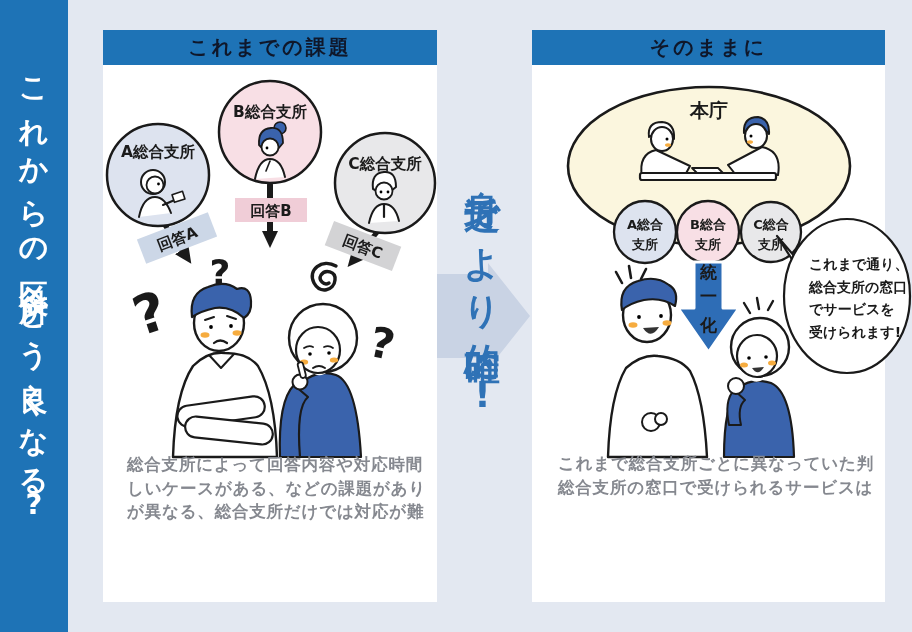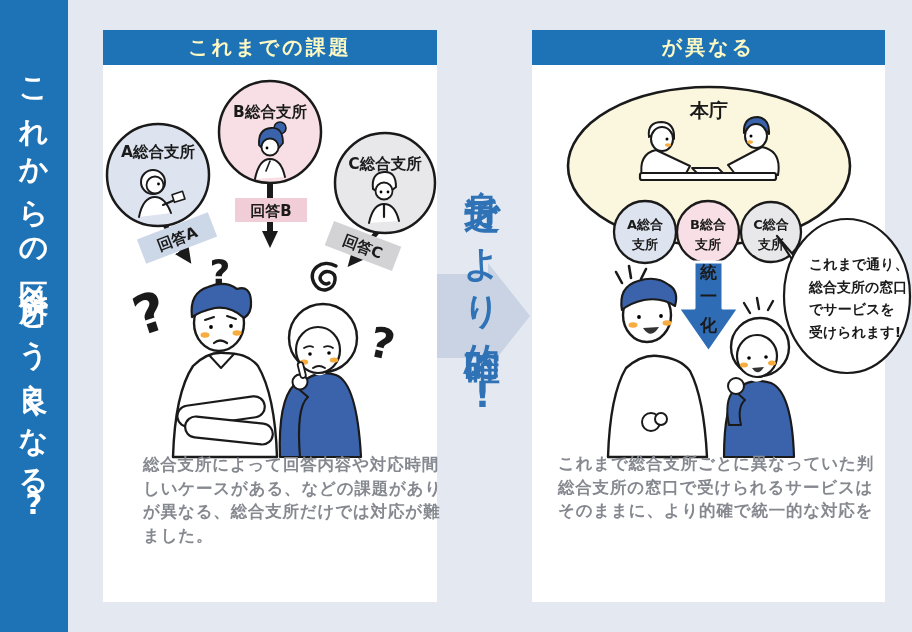--- a/index.html
+++ b/index.html
@@ -20,32 +20,32 @@
   }
   .sidebar-title {
     color:#fff; font-size:29px; letter-spacing:7px; padding-top:58px;
   }
 
   
   .panel { position:absolute; top:30px; }
   .panel-left  { left:103px; width:334px; }
   .panel-right { left:532px; width:353px; }
   .panel-header {
-    height:35px; background:#1e73b6; color:#fef9c3;
+    height:35px; background:#1e73b6; color:#0f172a;
     font-size:20px; letter-spacing:3px; text-align:center; line-height:35px;
   }
   .panel-body { position:relative; background:#fff; height:537px; }
   .panel-body > svg { position:absolute; left:0; top:0; overflow:visible; display:block; }
 
   .para {
     position:absolute; color:#85888f;
     font-size:16.5px; line-height:23.5px; letter-spacing:0.8px;
     white-space:nowrap;
   }
-  .para-left  { left:24px; top:388px;margin-left:16px; }
+  .para-left  { left:24px; top:388px; }
   .para-right { left:26px; top:387px;font-family:Liberation Serif, serif; }
 
   
   .mid-arrow { position:absolute; left:430px; top:255px; width:105px; height:122px; }
   .catchphrase {
     position:absolute; left:462px; top:82px; width:44px; height:420px;
     color:#2f72b6; font-size:36px; letter-spacing:6px; text-align:center;
     z-index:3;
   }
 
@@ -170,27 +170,26 @@
         <path d="M210,303 Q216,299 222,303" class="ln nofill" stroke-width="2"></path>
         <circle cx="197" cy="317" r="7.5" class="ln wfill" stroke-width="2"></circle>
         <rect x="196" y="297" width="5.5" height="16" rx="2.7" class="ln wfill" stroke-width="1.8" transform="rotate(-14 199 305)"></rect>
       </g>
     </svg>
 
     <div class="para para-left">
       <div>総合支所によって回答内容や対応時間</div>
       <div>しいケースがある、などの課題があり</div>
       <div>が異なる、総合支所だけでは対応が難</div>
-      <div>ました。</div>
     </div>
   </div>
 </div>
 
 <div class="panel panel-right">
-  <div class="panel-header">が異なる</div>
+  <div class="panel-header">そのままに</div>
   <div class="panel-body">
 
     <svg width="353" height="390" viewBox="0 0 353 390">
 
       <g>
         <ellipse cx="177" cy="101" rx="141" ry="79" class="ln" stroke-width="2.6" fill="#fbf6de"></ellipse>
         <text x="177" y="52" text-anchor="middle" font-size="19">本庁</text>
       </g>
 
       <g>
@@ -274,16 +273,15 @@
         <text x="277" y="204" font-size="14" fill="#5d6065">これまで通り、</text>
         <text x="277" y="227" font-size="14" fill="#5d6065">総合支所の窓口</text>
         <text x="277" y="249" font-size="14" fill="#5d6065">でサービスを</text>
         <text x="277" y="272" font-size="14" fill="#5d6065">受けられます!</text>
       </g>
     </svg>
 
     <div class="para para-right">
       <div>これまで総合支所ごとに異なっていた判</div>
       <div>総合支所の窓口で受けられるサービスは</div>
-      <div>そのままに、より的確で統一的な対応を</div>
     </div>
   </div>
 </div>
 
 </body></html>

